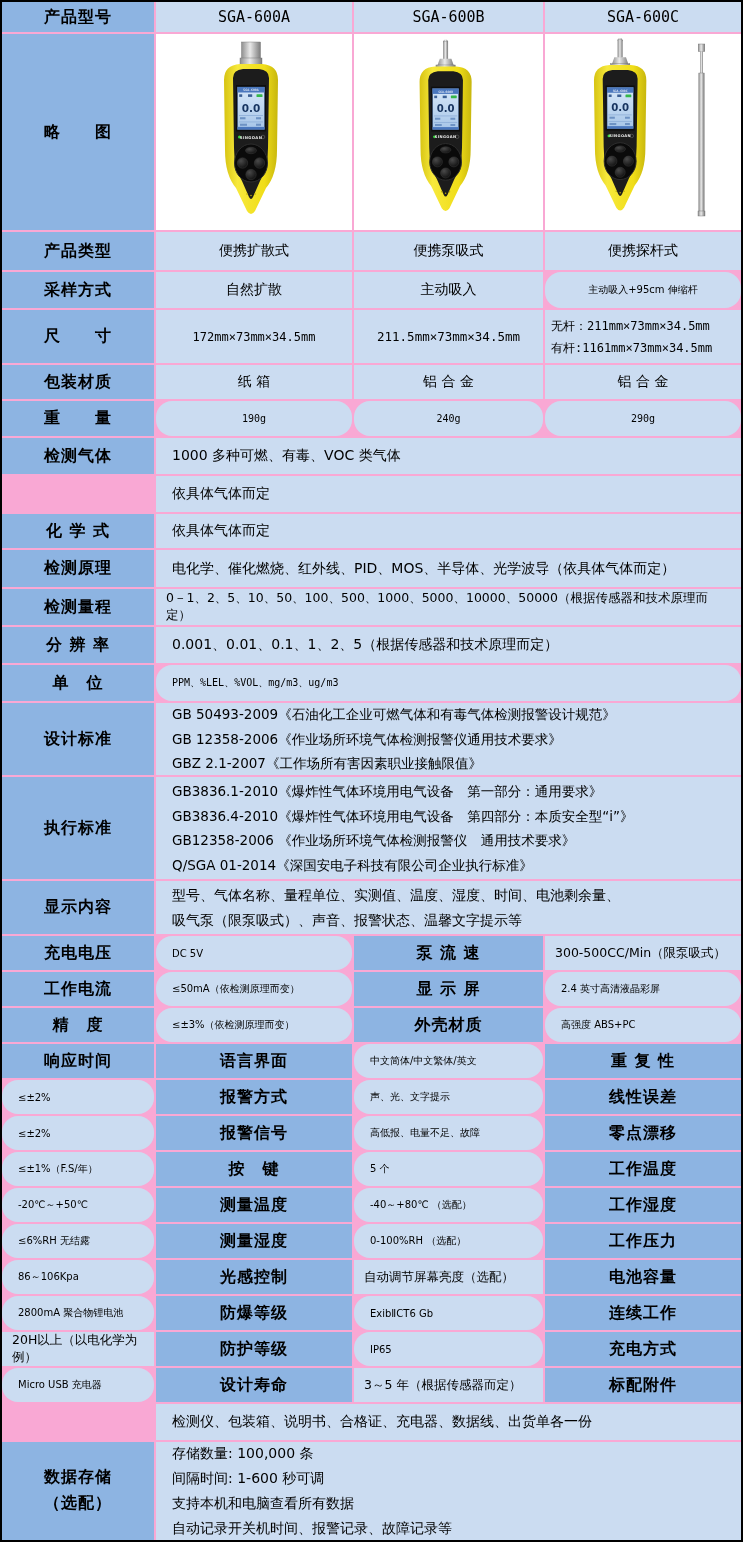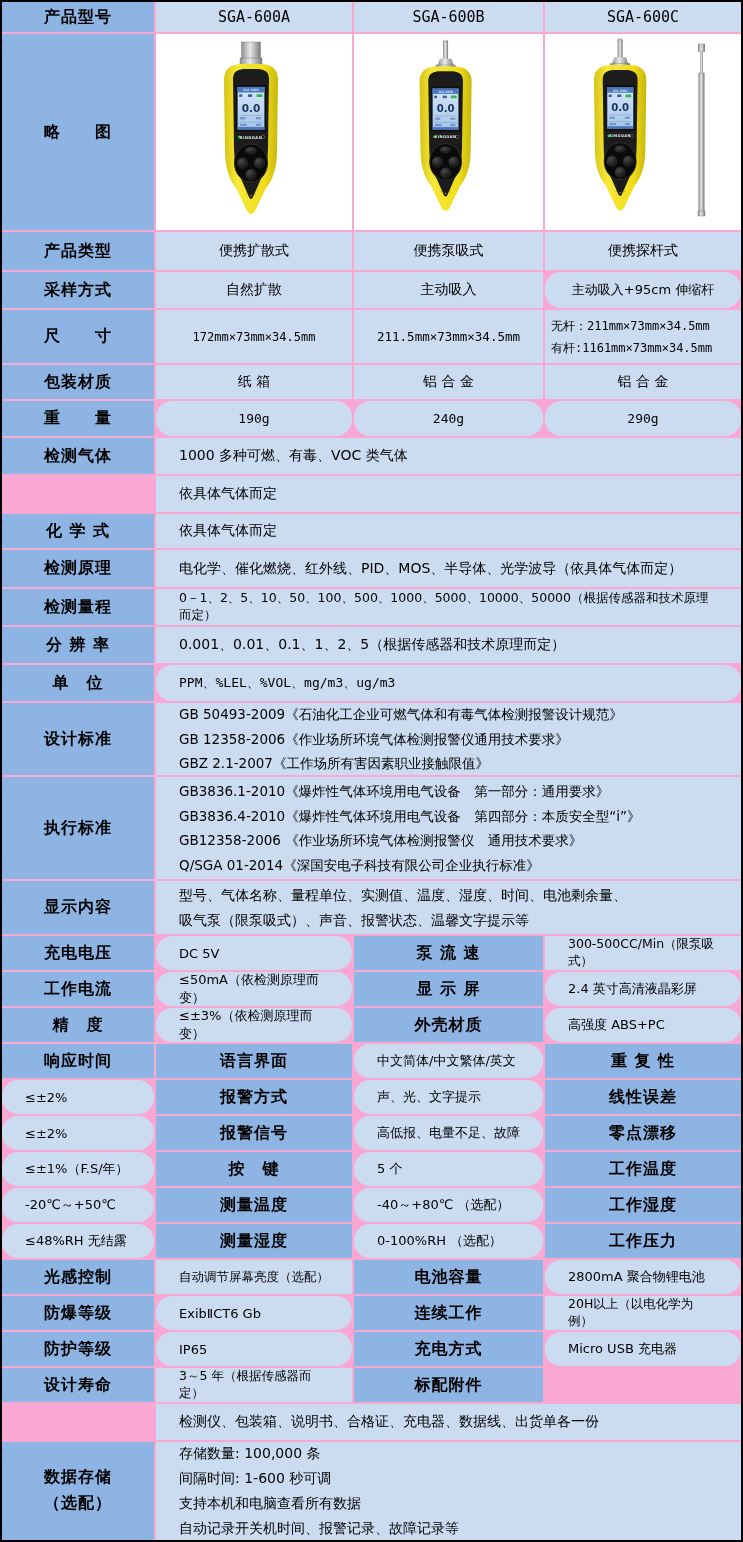--- a/index.html
+++ b/index.html
@@ -7,28 +7,28 @@
   .spec-table{
     width:743px;box-sizing:border-box;
     border:2px solid #000;background:#f9a8d4;
     display:grid;
     grid-template-columns:152px 196px 189px 196px;
     grid-template-rows:30px 196px 38px 36px 53px 34px 35px 36px 36px 34px 37px 36px 36px 36px 72px 102px 53px repeat(13,34px) 36px 98px;
     gap:2px;
   }
   .cell{display:flex;align-items:center;overflow:hidden;box-sizing:border-box;}
   .lab{background:#8DB4E2;justify-content:center;text-align:center;font-weight:bold;font-size:16px;letter-spacing:1px;}
-  .con{background:#CBDCF1;font-size:14px;padding:0 23px;}
+  .con{background:#CBDCF1;font-size:14px;padding:0 16px;}
   .c{justify-content:center;padding:0 4px;text-align:center;}
   .span3{grid-column:2/5;}
   .img{background:#ffffff;padding:0;justify-content:flex-end;}
   .img svg{width:100%;height:100%;display:block;}
   .mono{font-family:"DejaVu Sans Mono","Liberation Mono",monospace;}
-  .small{font-size:13px;border-radius:16px;}
-  .xs{font-size:12.5px;padding:0 23px;}
+  .small{font-size:10px;border-radius:16px;}
+  .xs{font-size:12.5px;padding:0 10px;}
   .pre{white-space:pre-line;line-height:24.5px;font-size:13.5px;}
   .pre2{white-space:pre-line;line-height:25px;font-size:14px;}
   .dims{white-space:pre-line;line-height:22px;font-size:12px;justify-content:flex-start;text-align:left;padding:0 6px;font-family:"DejaVu Sans Mono","Liberation Mono",monospace;}
   .labpre{white-space:pre-line;line-height:26px;font-family:Liberation Mono, monospace;}
   .scr-model{font-size:3.2px;fill:#ffffff;text-anchor:middle;font-family:"DejaVu Sans Mono","Liberation Mono",monospace;}
   .scr-read{font-size:10.5px;font-weight:bold;fill:#17345f;text-anchor:middle;}
   .scr-brand{font-size:3.8px;fill:#ececec;text-anchor:middle;letter-spacing:.4px;font-weight:bold;}
 </style>
 </head>
 <body>
@@ -235,25 +235,26 @@
   <div class="cell con small">≤±1%（F.S/年）</div>
   <div class="cell lab">按　键</div>
   <div class="cell con small">5 个</div>
 
   <div class="cell lab">工作温度</div>
   <div class="cell con small">-20℃～+50℃</div>
   <div class="cell lab">测量温度</div>
   <div class="cell con small">-40～+80℃ （选配）</div>
 
   <div class="cell lab">工作湿度</div>
-  <div class="cell con small">≤48%RH 无结露</div>
+  <div class="cell con small">≤6%RH 无结露</div>
   <div class="cell lab">测量湿度</div>
   <div class="cell con small">0-100%RH （选配）</div>
 
   <div class="cell lab">工作压力</div>
+  <div class="cell con small">86～106Kpa</div>
   <div class="cell lab">光感控制</div>
   <div class="cell con xs">自动调节屏幕亮度（选配）</div>
 
   <div class="cell lab">电池容量</div>
   <div class="cell con small">2800mA 聚合物锂电池</div>
   <div class="cell lab">防爆等级</div>
   <div class="cell con small">ExibⅡCT6 Gb</div>
 
   <div class="cell lab">连续工作</div>
   <div class="cell con xs">20H以上（以电化学为例）</div>

